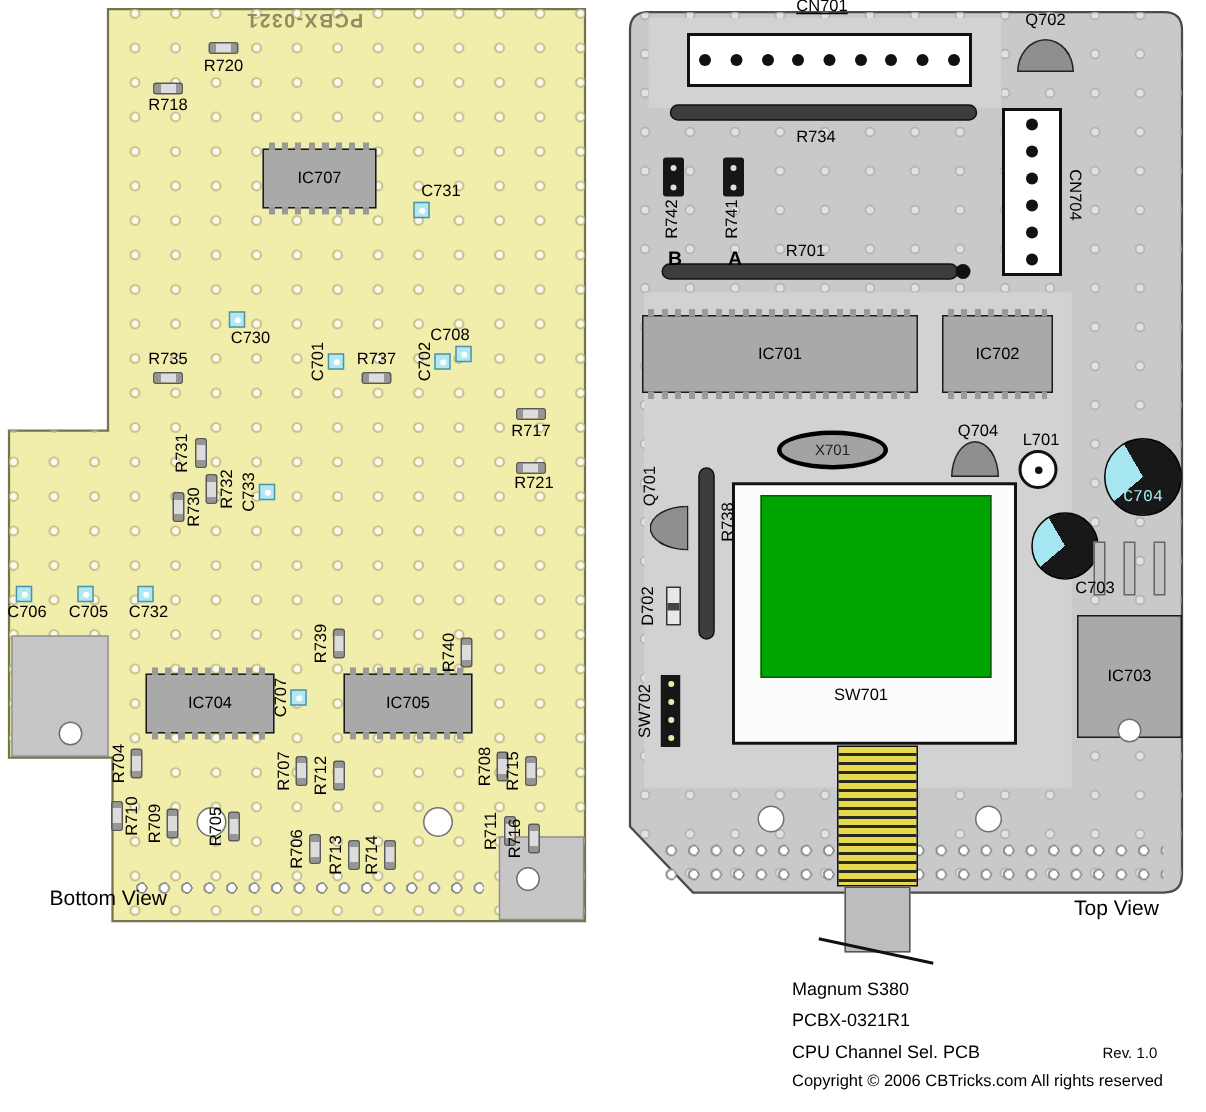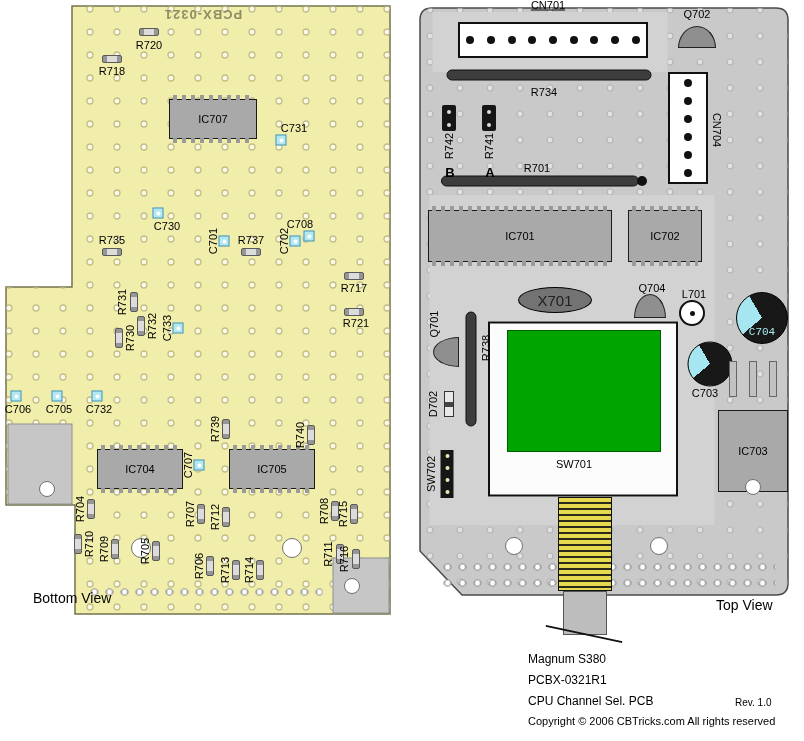--- a/index.html
+++ b/index.html
@@ -22,21 +22,21 @@
 
   .part.bar { background:#3d3d3d; border:1px solid #111; border-radius:6px; }
   .part.semi { background:#8f8f8f; border:1px solid #222; }
   .part.semi-up { border-radius:50% 50% 0 0 / 100% 100% 0 0; }
   .part.semi-left { border-radius:100% 0 0 100% / 50% 0 0 50%; }
 
   .part.ring { background:#fff; border:2px solid #111; border-radius:50%; }
   .part.ring::after { content:''; position:absolute; left:50%; top:50%; width:5px; height:5px; margin:-2.5px 0 0 -2.5px; background:#111; border-radius:50%; }
 
   .part.capbig { border-radius:50%; border:1px solid #000; background:conic-gradient(from 230deg,#a5e6f0 0 100deg,#181818 100deg 360deg); display:flex; align-items:flex-end; justify-content:center; font-size:11px; padding-bottom:5px; }
-  .part.crystal { background:#737373; border:1px solid #000000; border-radius:50%; display:flex; align-items:center; justify-content:center; font-size:15px; color:#222; }
+  .part.crystal { background:#a3a3a3; border:3px solid #000000; border-radius:50%; display:flex; align-items:center; justify-content:center; font-size:10px; color:#222; }
 
   .part.conn { background:#fff; border:2px solid #111; display:flex; flex-direction:row; align-items:center; justify-content:space-around; }
   .part.conn.v { flex-direction:column; }
   .part.conn .dot { width:8px; height:8px; background:#111; border-radius:50%; }
 
   .part.jumper { background:#161616; border-radius:2px; display:flex; flex-direction:column; align-items:center; justify-content:space-around; }
   .part.jumper .dot { width:4px; height:4px; background:#ddd; border-radius:50%; }
   .part.header { background:#161616; display:flex; flex-direction:column; align-items:center; justify-content:space-around; }
   .part.header .dot { width:4px; height:4px; background:#ece8b4; border-radius:50%; }
 
@@ -74,21 +74,21 @@
     <rect x="8" y="424" width="64" height="80" fill="#c6c6c6" stroke="#909090"></rect>
     <rect x="333" y="558" width="56" height="55" fill="#c6c6c6" stroke="#909090"></rect>
     <path d="M432,8 H776 Q788,8 788,20 V583 Q788,595 776,595 H462 L420,551 V20 Q420,8 432,8 Z" fill="#c9c9c9" stroke="#4a4a4a" stroke-width="1.5"></path>
     <path d="M432,8 H776 Q788,8 788,20 V583 Q788,595 776,595 H462 L420,551 V20 Q420,8 432,8 Z" fill="url(#padsR)" opacity="0.45"></path>
   </svg>
 
   <div class="layer" id="parts-left">
       <div class="part padrow" style="width: 235px; height: 13px; left: 205px; top: 592px; transform: translate(-50%, -50%);"></div>
       <div class="part res" style="width: 20px; height: 8px; left: 149px; top: 32px; transform: translate(-50%, -50%);"></div>
       <div class="part res" style="width: 20px; height: 8px; left: 112px; top: 59px; transform: translate(-50%, -50%);"></div>
-      <div class="part ic pins" style="width: 88px; height: 40px; left: 213px; top: 119px; transform: translate(-50%, -50%);">
+      <div class="part ic pins" style="width: 76px; height: 40px; left: 213px; top: 119px; transform: translate(-50%, -50%);">
         <span>IC707</span>
       </div>
       <div class="part cap" style="width: 11px; height: 11px; left: 281px; top: 140px; transform: translate(-50%, -50%);"></div>
       <div class="part res" style="width: 20px; height: 8px; left: 112px; top: 252px; transform: translate(-50%, -50%);"></div>
       <div class="part cap" style="width: 11px; height: 11px; left: 158px; top: 213px; transform: translate(-50%, -50%);"></div>
       <div class="part cap" style="width: 11px; height: 11px; left: 224px; top: 241px; transform: translate(-50%, -50%);"></div>
       <div class="part res" style="width: 20px; height: 8px; left: 251px; top: 252px; transform: translate(-50%, -50%);"></div>
       <div class="part cap" style="width: 11px; height: 11px; left: 295px; top: 241px; transform: translate(-50%, -50%);"></div>
       <div class="part cap" style="width: 11px; height: 11px; left: 309px; top: 236px; transform: translate(-50%, -50%);"></div>
       <div class="part res" style="width: 20px; height: 8px; left: 354px; top: 276px; transform: translate(-50%, -50%);"></div>
@@ -242,21 +242,21 @@
       <div class="part label" style="left: 449px; top: 146px; transform: translate(-50%, -50%) rotate(-90deg);"><span>R742</span></div>
       <div class="part label" style="left: 489px; top: 146px; transform: translate(-50%, -50%) rotate(-90deg);"><span>R741</span></div>
       <div class="part label" style="left: 450px; top: 172px; transform: translate(-50%, -50%); font-size: 13px; font-weight: bold;"><span>B</span></div>
       <div class="part label" style="left: 490px; top: 172px; transform: translate(-50%, -50%); font-size: 13px; font-weight: bold;"><span>A</span></div>
       <div class="part label" style="left: 716px; top: 130px; transform: translate(-50%, -50%) rotate(90deg);"><span>CN704</span></div>
       <div class="part label" style="left: 537px; top: 168px; transform: translate(-50%, -50%);"><span>R701</span></div>
       <div class="part label" style="left: 652px; top: 288px; transform: translate(-50%, -50%);"><span>Q704</span></div>
       <div class="part label" style="left: 694px; top: 294px; transform: translate(-50%, -50%);"><span>L701</span></div>
       <div class="part label" style="left: 434px; top: 324px; transform: translate(-50%, -50%) rotate(-90deg);"><span>Q701</span></div>
       <div class="part label" style="left: 486px; top: 348px; transform: translate(-50%, -50%) rotate(-90deg);"><span>R738</span></div>
-      <div class="part label" style="left: 705px; top: 393px; transform: translate(-50%, -50%);"><span>C703</span></div>
+      <div class="part label" style="left: 730px; top: 393px; transform: translate(-50%, -50%);"><span>C703</span></div>
       <div class="part label" style="left: 433px; top: 404px; transform: translate(-50%, -50%) rotate(-90deg);"><span>D702</span></div>
       <div class="part label" style="left: 431px; top: 474px; transform: translate(-50%, -50%) rotate(-90deg);"><span>SW702</span></div>
       <div class="part label" style="left: 574px; top: 464px; transform: translate(-50%, -50%);"><span>SW701</span></div>
     </div>
 
   <div class="view-label" style="left:33px; top:590px;">Bottom View</div>
   <div class="view-label" style="left:716px; top:597px;">Top View</div>
 
   <div class="title-block">
     <div class="tl">Magnum S380</div>

